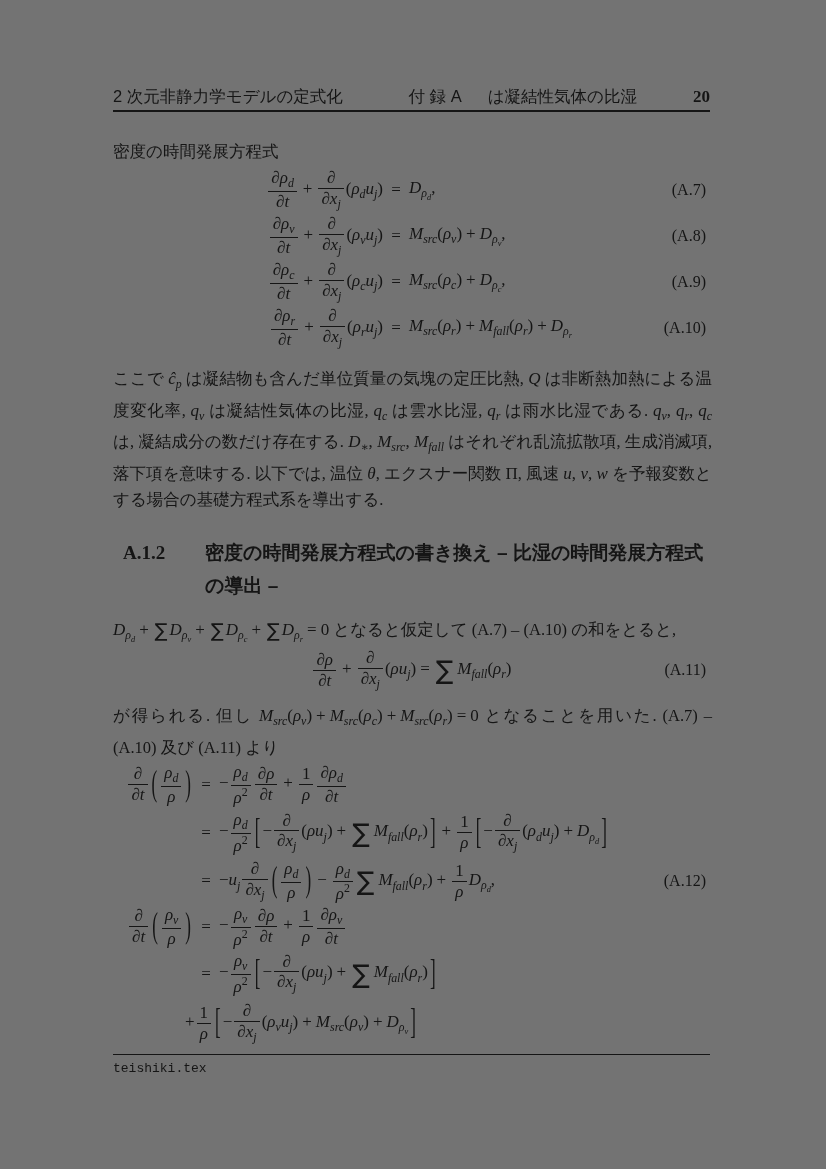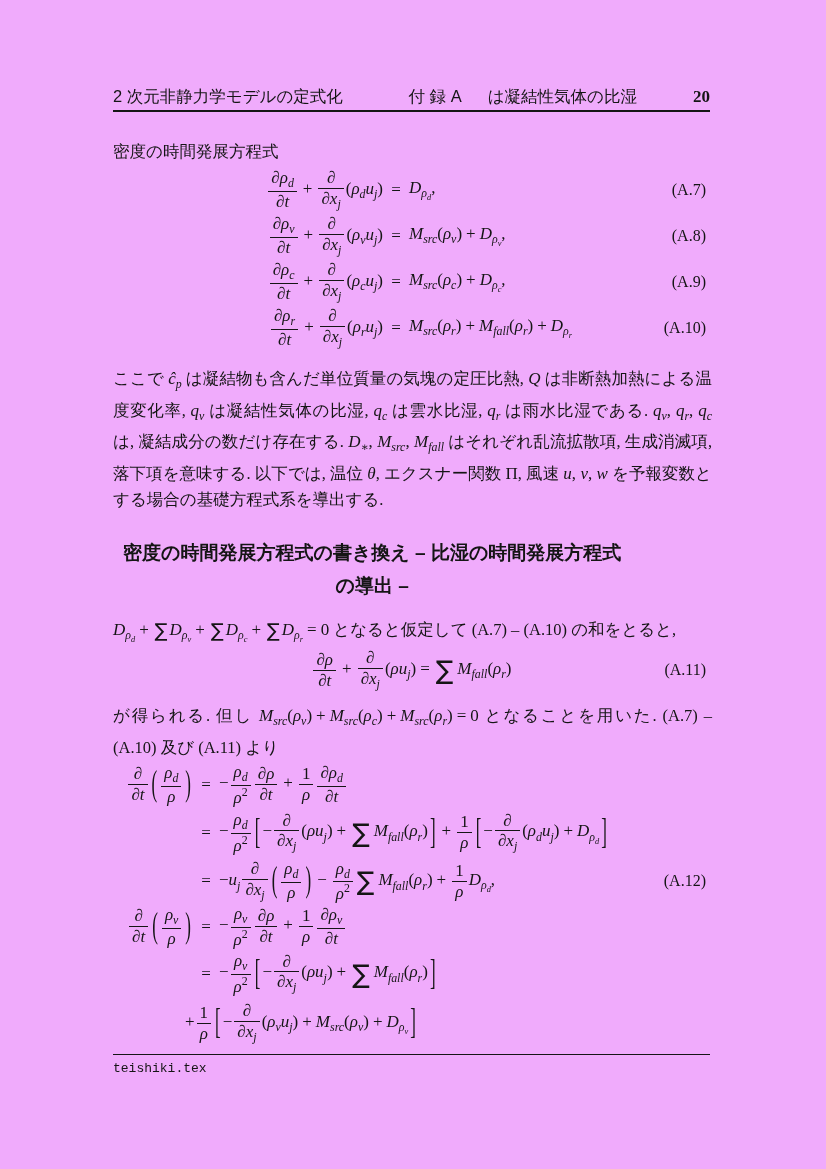--- a/index.html
+++ b/index.html
@@ -1,36 +1,36 @@
 <!DOCTYPE html>
 <html><head>
 <meta charset="utf-8">
 <style>
   html,body{margin:0;padding:0;background:#e8e8e8;}
-  .page{position:relative;width:826px;height:1169px;background:#f0abfc;color:#151515;
+  .page{position:relative;width:826px;height:1169px;background:#737373;color:#151515;
         font-family:"Liberation Serif","DejaVu Serif",serif;overflow:hidden;}
   
   .hdr{position:absolute;left:113px;top:86px;width:597px;display:flex;align-items:baseline;
        font-size:16.5px;white-space:nowrap;}
   .hj{font-family:"Liberation Sans","DejaVu Sans",sans-serif;}
   .hn{font-weight:bold;}
   .hdr-mid{margin-left:auto;}
   .hdr-sep{display:inline-block;width:26px;}
   .hdr-page{margin-left:56px;font-weight:bold;font-size:17px;}
   .hdr-rule{position:absolute;left:113px;top:110px;width:597px;height:1.6px;background:#151515;}
   
   .lead{position:absolute;left:113px;top:141px;font-size:16.5px;}
   
   .para{position:absolute;left:113px;width:599px;font-size:16.5px;line-height:26.5px;
         text-align:justify;}
   
   .sec{position:absolute;left:123px;top:536px;width:587px;display:flex;
        font-size:19px;font-weight:bold;line-height:33px;}
   .secnum{width:82px;flex:none;}
-  .sectitle{font-family:"Liberation Sans","DejaVu Sans",sans-serif;text-align:center;}
+  .sectitle{font-family:"Liberation Sans","DejaVu Sans",sans-serif;}
   
   .eqblock{position:absolute;left:113px;width:597px;}
   .eqline{position:relative;display:flex;align-items:center;}
   .lhsw{display:inline-block;text-align:right;flex:none;}
   .relw{display:inline-block;width:26px;text-align:center;flex:none;font-size:17px;}
   .rhsw{display:inline-block;text-align:left;}
   .ctrline{position:relative;display:flex;align-items:center;justify-content:center;}
   .eqnum{position:absolute;right:4px;top:50%;transform:translateY(-50%);font-size:16px;}
   
   .math, .lhsw, .rhsw, .ctr{font-size:17px;}
@@ -92,20 +92,21 @@
         <span class="lhsw" style="width: 270px;"><span class="mfrac"><span class="fn"><span class="mi">∂</span><span class="mi">ρ</span><span class="msb"><span class="mi">r</span></span></span><span class="fd"><span class="mi">∂</span><span class="mi">t</span></span></span><span class="mo">+</span><span class="mfrac"><span class="fn"><span class="mi">∂</span></span><span class="fd"><span class="mi">∂</span><span class="mi">x</span><span class="msb"><span class="mi">j</span></span></span></span><span class="mdel1">(</span><span class="mi">ρ</span><span class="msb"><span class="mi">r</span></span><span class="mi">u</span><span class="msb"><span class="mi">j</span></span><span class="mdel1">)</span></span>
         <span class="relw">=</span>
         <span class="rhsw"><span class="mi">M</span><span class="msb"><span class="mi">src</span></span><span class="mdel1">(</span><span class="mi">ρ</span><span class="msb"><span class="mi">r</span></span><span class="mdel1">)</span><span class="mo">+</span><span class="mi">M</span><span class="msb"><span class="mi">fall</span></span><span class="mdel1">(</span><span class="mi">ρ</span><span class="msb"><span class="mi">r</span></span><span class="mdel1">)</span><span class="mo">+</span><span class="mi">D</span><span class="msb"><span class="mi">ρ</span><span class="msb"><span class="mi">r</span></span></span></span>
         <span class="eqnum">(A.10)</span>
       </div>
     </div>
 
   <div class="para" style="top:366px;"><span class="jp">ここで </span><span class="math"><span class="mi">ĉ</span><span class="msb"><span class="mi">p</span></span></span><span class="jp"> は凝結物も含んだ単位質量の気塊の定圧比熱, </span><span class="math"><span class="mi">Q</span></span><span class="jp"> は非断熱加熱による温度変化率, </span><span class="math"><span class="mi">q</span><span class="msb"><span class="mi">v</span></span></span><span class="jp"> は凝結性気体の比湿, </span><span class="math"><span class="mi">q</span><span class="msb"><span class="mi">c</span></span></span><span class="jp"> は雲水比湿, </span><span class="math"><span class="mi">q</span><span class="msb"><span class="mi">r</span></span></span><span class="jp"> は雨水比湿である. </span><span class="math"><span class="mi">q</span><span class="msb"><span class="mi">v</span></span><span class="mn">, </span><span class="mi">q</span><span class="msb"><span class="mi">r</span></span><span class="mn">, </span><span class="mi">q</span><span class="msb"><span class="mi">c</span></span></span><span class="jp"> は, 凝結成分の数だけ存在する. </span><span class="math"><span class="mi">D</span><span class="msb"><span class="mn">∗</span></span><span class="mn">, </span><span class="mi">M</span><span class="msb"><span class="mi">src</span></span><span class="mn">, </span><span class="mi">M</span><span class="msb"><span class="mi">fall</span></span></span><span class="jp"> はそれぞれ乱流拡散項, 生成消滅項, 落下項を意味する. 以下では, 温位 </span><span class="math"><span class="mi">θ</span></span><span class="jp">, エクスナー関数 </span><span class="math"><span class="mn">Π</span></span><span class="jp">, 風速 </span><span class="math"><span class="mi">u</span><span class="mn">, </span><span class="mi">v</span><span class="mn">, </span><span class="mi">w</span></span><span class="jp"> を予報変数とする場合の基礎方程式系を導出する.</span></div>
 
   <div class="sec">
+    <span class="secnum">A.1.2</span>
     <span class="sectitle">
       <span>密度の時間発展方程式の書き換え – 比湿の時間発展方程式</span><br>
       <span>の導出 –</span>
     </span>
   </div>
 
   <div class="para" style="top:617px;"><span class="math"><span class="mi">D</span><span class="msb"><span class="mi">ρ</span><span class="msb"><span class="mi">d</span></span></span><span class="mo">+</span><span class="msumin">∑</span><span class="mi">D</span><span class="msb"><span class="mi">ρ</span><span class="msb"><span class="mi">v</span></span></span><span class="mo">+</span><span class="msumin">∑</span><span class="mi">D</span><span class="msb"><span class="mi">ρ</span><span class="msb"><span class="mi">c</span></span></span><span class="mo">+</span><span class="msumin">∑</span><span class="mi">D</span><span class="msb"><span class="mi">ρ</span><span class="msb"><span class="mi">r</span></span></span><span class="mo">=</span><span class="mn">0</span></span><span class="jp"> となると仮定して (A.7) – (A.10) の和をとると,</span></div>
 
   <div class="eqblock" style="top:645px;">
       <div class="ctrline" style="height: 50px;">

